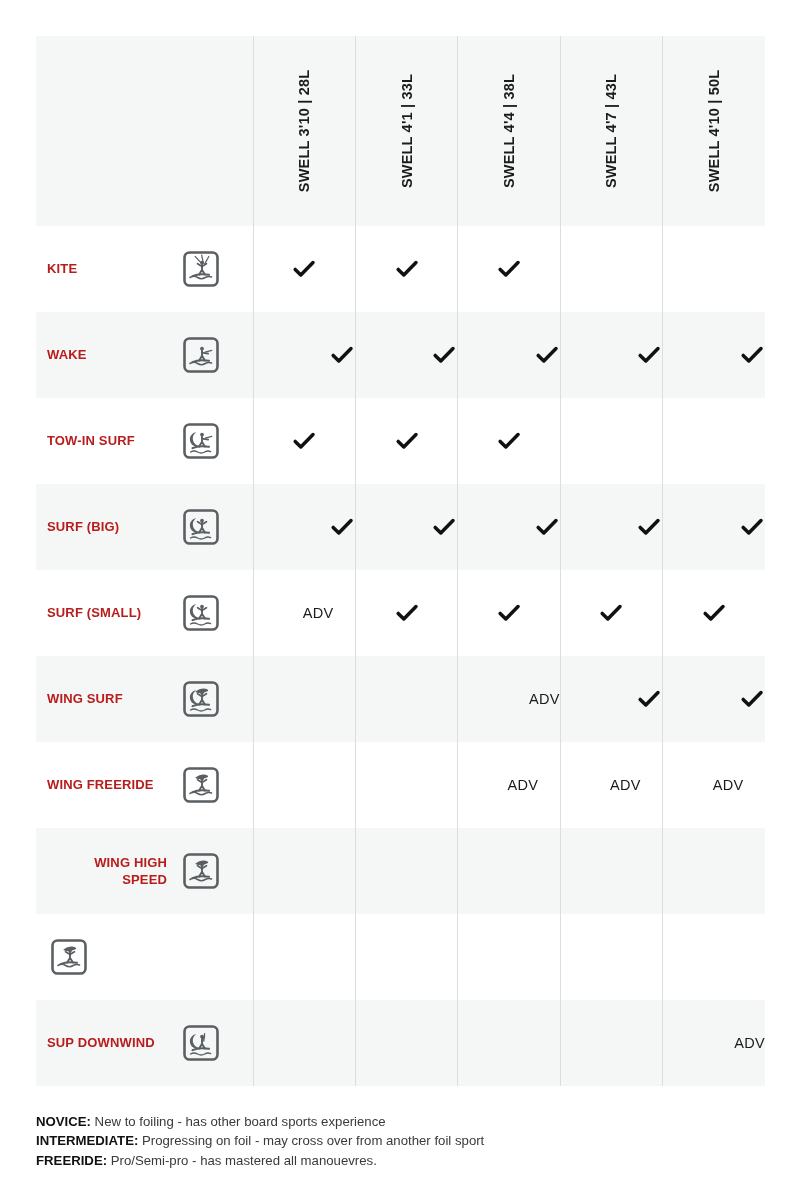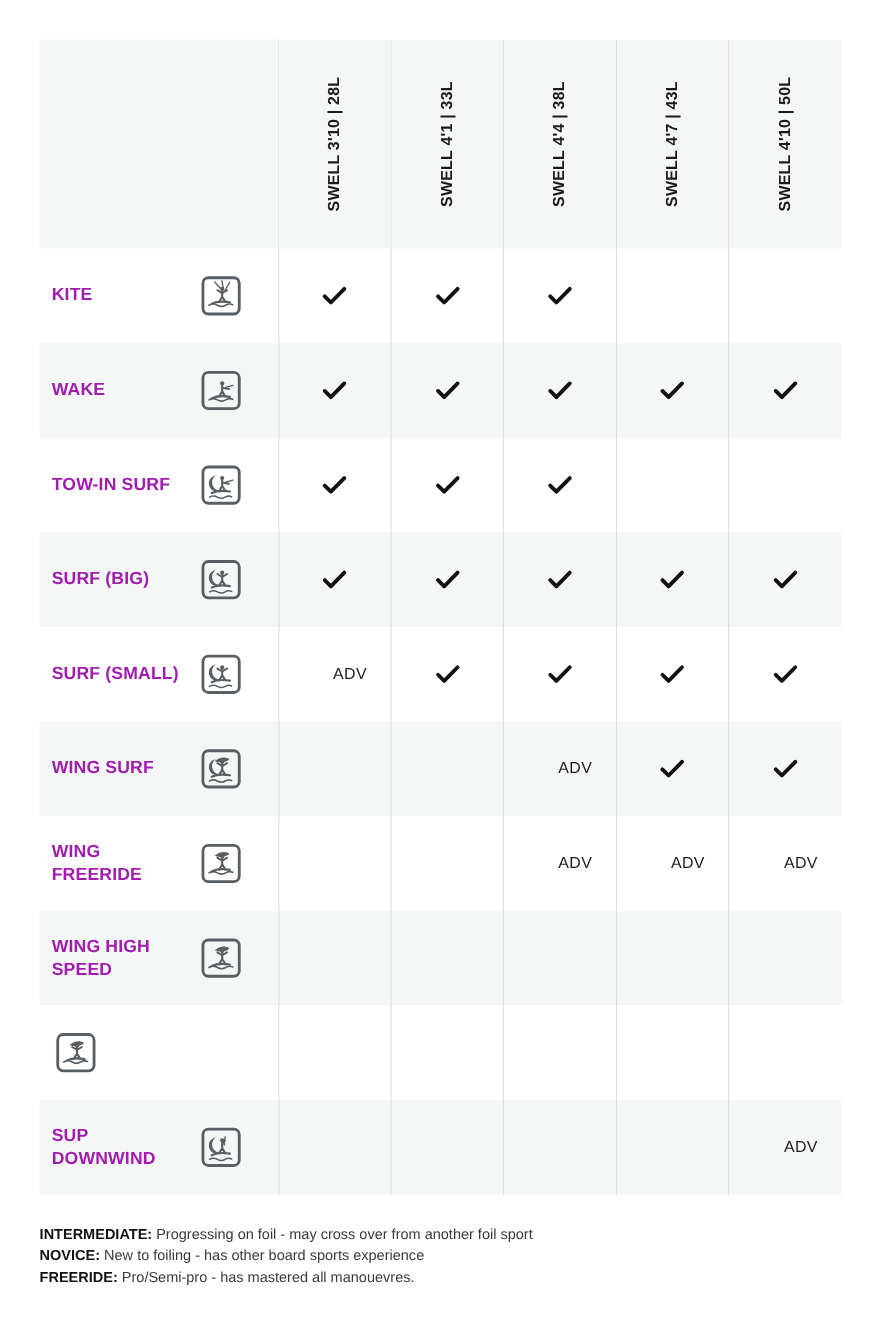--- a/index.html
+++ b/index.html
@@ -72,21 +72,21 @@
     line-height: 190px;
     text-align: center;
     font-size: 14.5px;
     letter-spacing: 0.2px;
     font-weight: 700;
     color: #1b1b1b;
   }
 
   
   tbody tr { height: 86px; }
-  tbody tr.alt td { background: #f5f6f6; }
+  tbody tr.alt td { background: #f5f6f6; text-align: right; }
   tbody tr td { background: #ffffff; }
 
   tbody td {
     padding: 0;
     margin: 0;
     border: 0;
     height: 86px;
     vertical-align: middle;
   }
   tbody td.cell-data {
@@ -97,25 +97,25 @@
   
   .label-inner {
     display: flex;
     align-items: center;
     justify-content: space-between;
     padding: 0 30px 0 11px;
     height: 86px;
     box-sizing: border-box;
   }
   .row-label {
-    font-size: 16px;
+    font-size: 13px;
     font-weight: 700;
     letter-spacing: 0.15px;
     line-height: 1.32;
-    color: #a21caf;
+    color: #b91c1c;
     text-transform: uppercase;
     max-width: 120px;
   }
   .row-icon {
     width: 44px;
     height: 44px;
     flex: 0 0 44px;
     display: block;
   }
   .row-icon svg { display: block; width: 44px; height: 44px; }
@@ -486,23 +486,23 @@
             <td class="cell-data"><span class="empty-mark"></span></td>
             <td class="cell-data"><span class="empty-mark"></span></td>
             <td class="cell-data"><span class="adv">ADV</span></td>
           </tr>
         </tbody>
     </table>
   </div>
 
   <div class="legend">
     <div class="line">
-      <b>INTERMEDIATE:</b><span> Progressing on foil - may cross over from another foil sport</span>
+      <b>NOVICE:</b><span> New to foiling - has other board sports experience</span>
     </div>
     <div class="line">
-      <b>NOVICE:</b><span> New to foiling - has other board sports experience</span>
+      <b>INTERMEDIATE:</b><span> Progressing on foil - may cross over from another foil sport</span>
     </div>
     <div class="line">
       <b>FREERIDE:</b><span> Pro/Semi-pro - has mastered all manouevres.</span>
     </div>
   </div>
 
 </div>
 
 </body></html>

